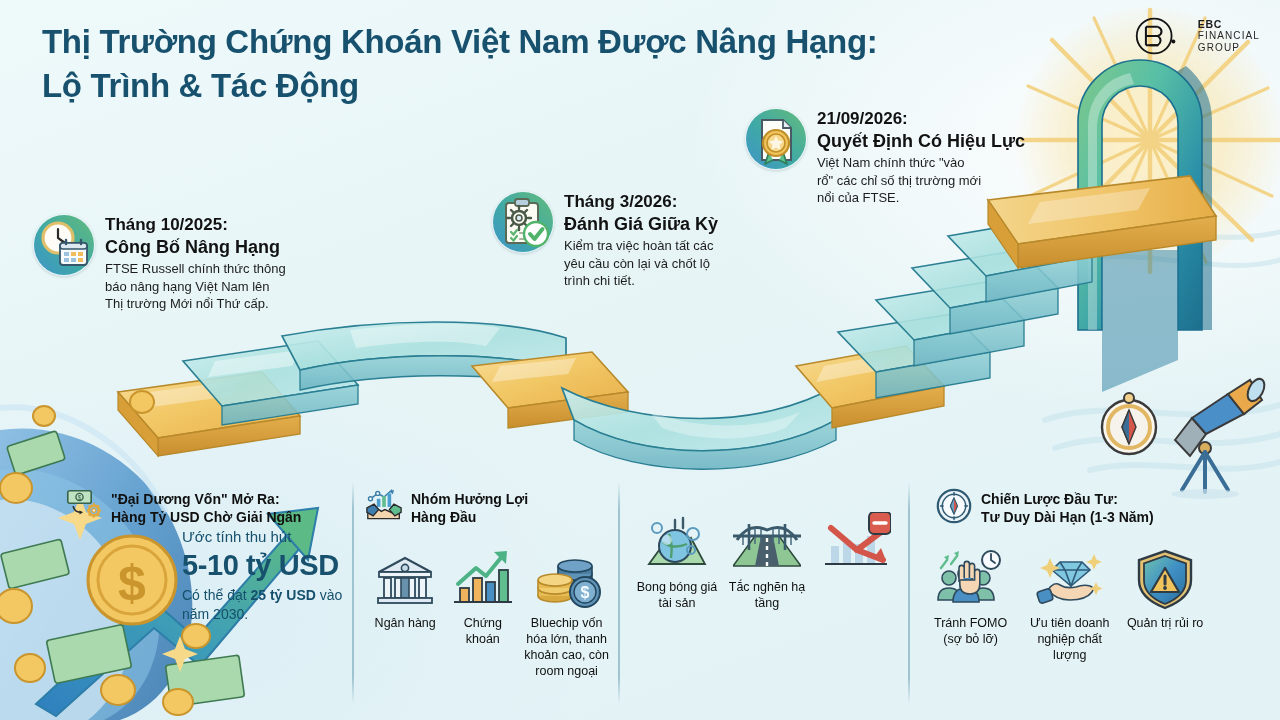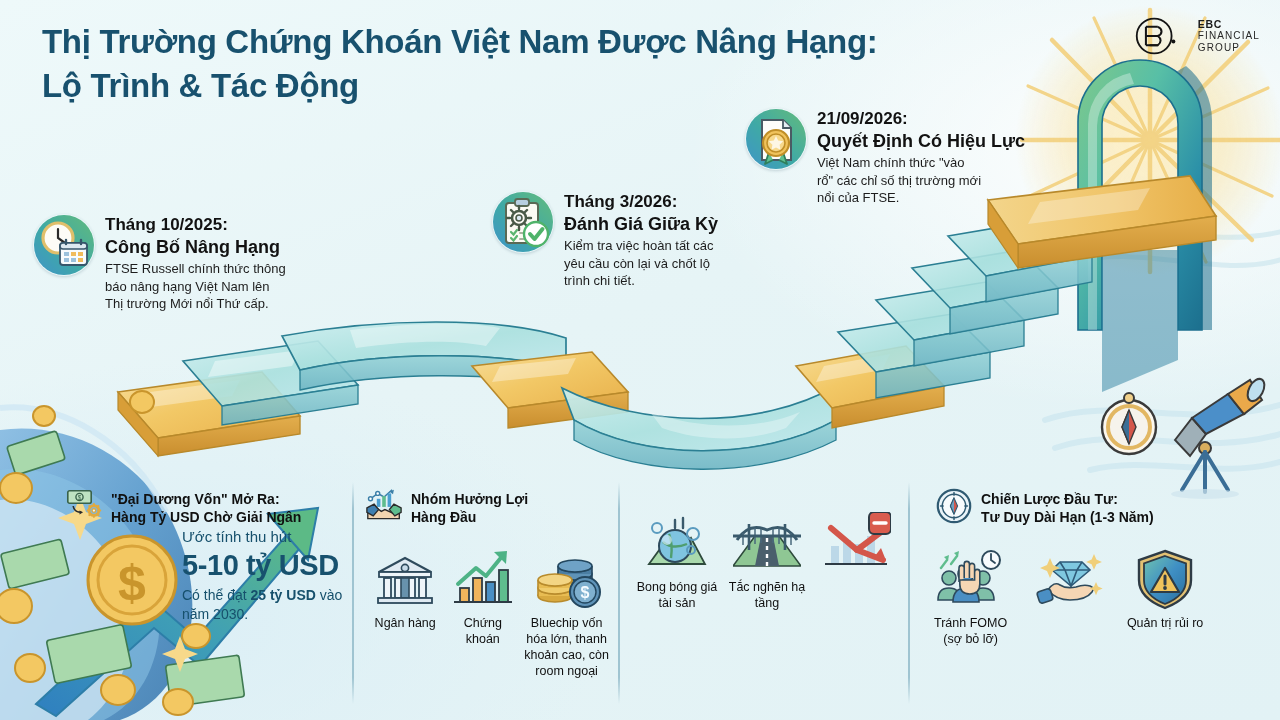--- a/index.html
+++ b/index.html
@@ -630,20 +630,21 @@
                 <path d="M14 42 q8 10 22 10 q16 0 22 -8 q3 -4 -2 -6 q-6 -2 -14 1 q-10 2 -16 -2 q-6 -4 -12 5 Z"></path>
               </g>
               <rect x="4" y="42" width="14" height="12" rx="3" fill="#4a8fc4" stroke="#2e4a5c" stroke-width="1.6" transform="rotate(-18 11 48)"></rect>
               <g fill="#f0cf7a">
                 <path d="M16 10 l3 7 7 3 -7 3 -3 7 -3-7 -7-3 7-3 Z"></path>
                 <path d="M60 6 l2.4 5.5 5.5 2.4 -5.5 2.4 -2.4 5.5 -2.4-5.5 -5.5-2.4 5.5-2.4 Z"></path>
                 <path d="M62 34 l2 4.6 4.6 2 -4.6 2 -2 4.6 -2-4.6 -4.6-2 4.6-2 Z"></path>
               </g>
             </svg>
           </div>
+          <div class="lbl">Ưu tiên doanh nghiệp chất lượng</div>
         </div>
         <div class="item">
           <div class="ic">
             <svg width="62" height="62" viewBox="0 0 62 62">
               <defs>
                   <linearGradient id="shg" x1="0" y1="0" x2="1" y2="1">
                 <stop offset="0" stop-color="#6fc3b0"></stop>
                     <stop offset=".5" stop-color="#3f8fc4"></stop>
                     <stop offset="1" stop-color="#2a6f9e"></stop>
               </linearGradient>

